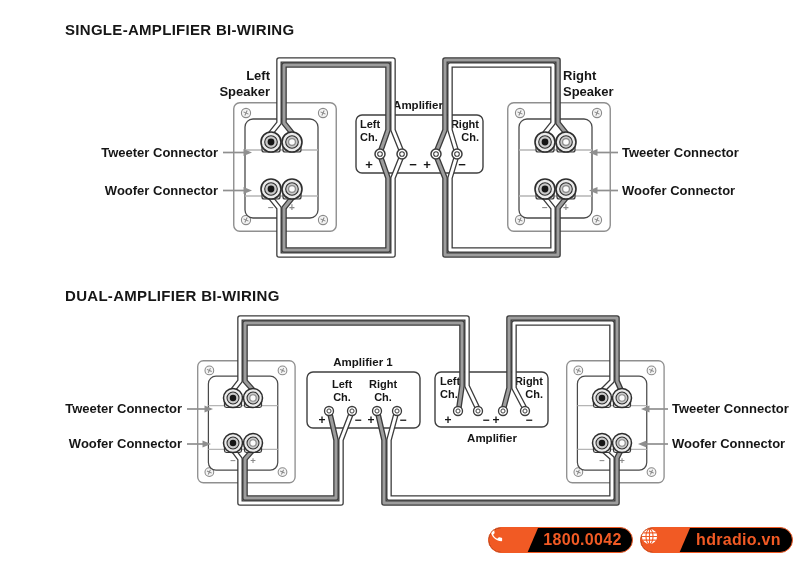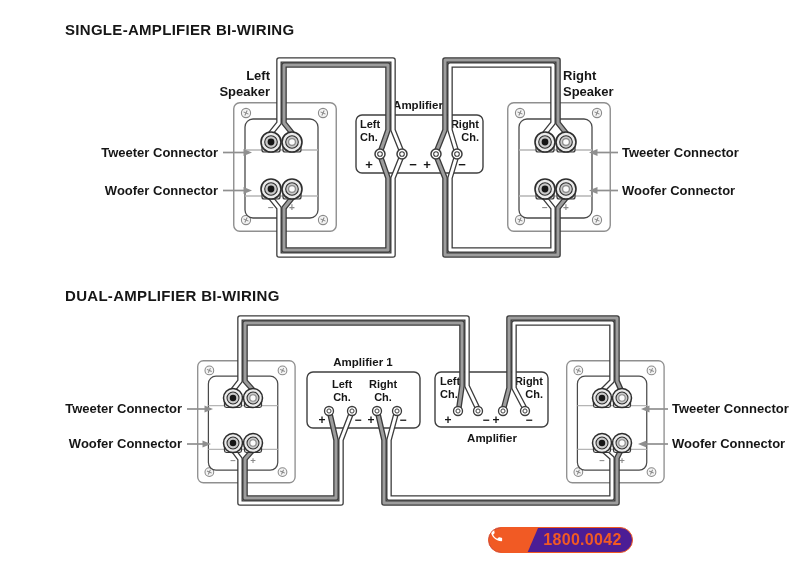--- a/index.html
+++ b/index.html
@@ -17,21 +17,21 @@
   .t-ch{font-size:11px;font-weight:bold;}
   .t-amp{font-size:11.5px;font-weight:bold;}
   .t-sign{font-size:13px;font-weight:bold;}
   .t-sign2{font-size:12px;font-weight:bold;}
   .t-pm{font-size:10px;font-weight:bold;fill:#8a8a8a;}
   .mid{text-anchor:middle}.end{text-anchor:end}
   .arrow-line{stroke:#8f8f8f;stroke-width:1.7}
   .arrow-head{fill:#8f8f8f}
   
   .badge{position:absolute;top:527px;height:26px;display:flex;align-items:center;
-         background:#4c1d95;border:1.5px solid #F15A24;border-radius:14px;overflow:hidden;
+         background:#000000;border:1.5px solid #F15A24;border-radius:14px;overflow:hidden;
          box-sizing:border-box;text-decoration:none;}
   .badge-cap{width:49px;height:100%;background:#F15A24;display:flex;align-items:center;
              justify-content:center;clip-path:polygon(0 0,100% 0,79% 100%,0 100%);
              padding-right:7px;box-sizing:border-box;flex:0 0 auto;}
   .badge-text{flex:1;text-align:center;color:#F15A24;font-weight:bold;font-size:16px;
               padding-right:5px;letter-spacing:.3px;}
 </style>
 </head>
 <body>
 
@@ -288,13 +288,28 @@
 </svg>
 
 <a class="badge" style="left:488px;width:145px;">
   <span class="badge-cap">
     <svg width="15" height="15" viewBox="0 0 24 24">
           <path fill="#ffffff" d="M6.62 10.79c1.44 2.83 3.76 5.14 6.59 6.59l2.2-2.21c.27-.27.67-.36 1.02-.24 1.12.37 2.33.57 3.57.57.55 0 1 .45 1 1V20c0 .55-.45 1-1 1-9.39 0-17-7.61-17-17 0-.55.45-1 1-1h3.5c.55 0 1 .45 1 1 0 1.25.2 2.45.57 3.57.11.35.03.74-.25 1.02l-2.2 2.2z"></path>
         </svg>
   </span>
   <span class="badge-text">1800.0042</span>
 </a>
+<a class="badge" style="left:640px;width:153px;">
+  <span class="badge-cap">
+    <svg width="17" height="17" viewBox="-8.5 -8.5 17 17">
+      <circle r="7.6" fill="#ffffff"></circle>
+      <g stroke="#F15A24" stroke-width="1.1" fill="none">
+        <line x1="-7.6" x2="7.6"></line>
+        <line x1="-6.4" y1="-3.6" x2="6.4" y2="-3.6"></line>
+        <line x1="-6.4" y1="3.6" x2="6.4" y2="3.6"></line>
+        <ellipse rx="3.5" ry="7.6"></ellipse>
+        <line y1="-7.6" y2="7.6"></line>
+      </g>
+    </svg>
+  </span>
+  <span class="badge-text">hdradio.vn</span>
+</a>
 </div>
 
 </body></html>

